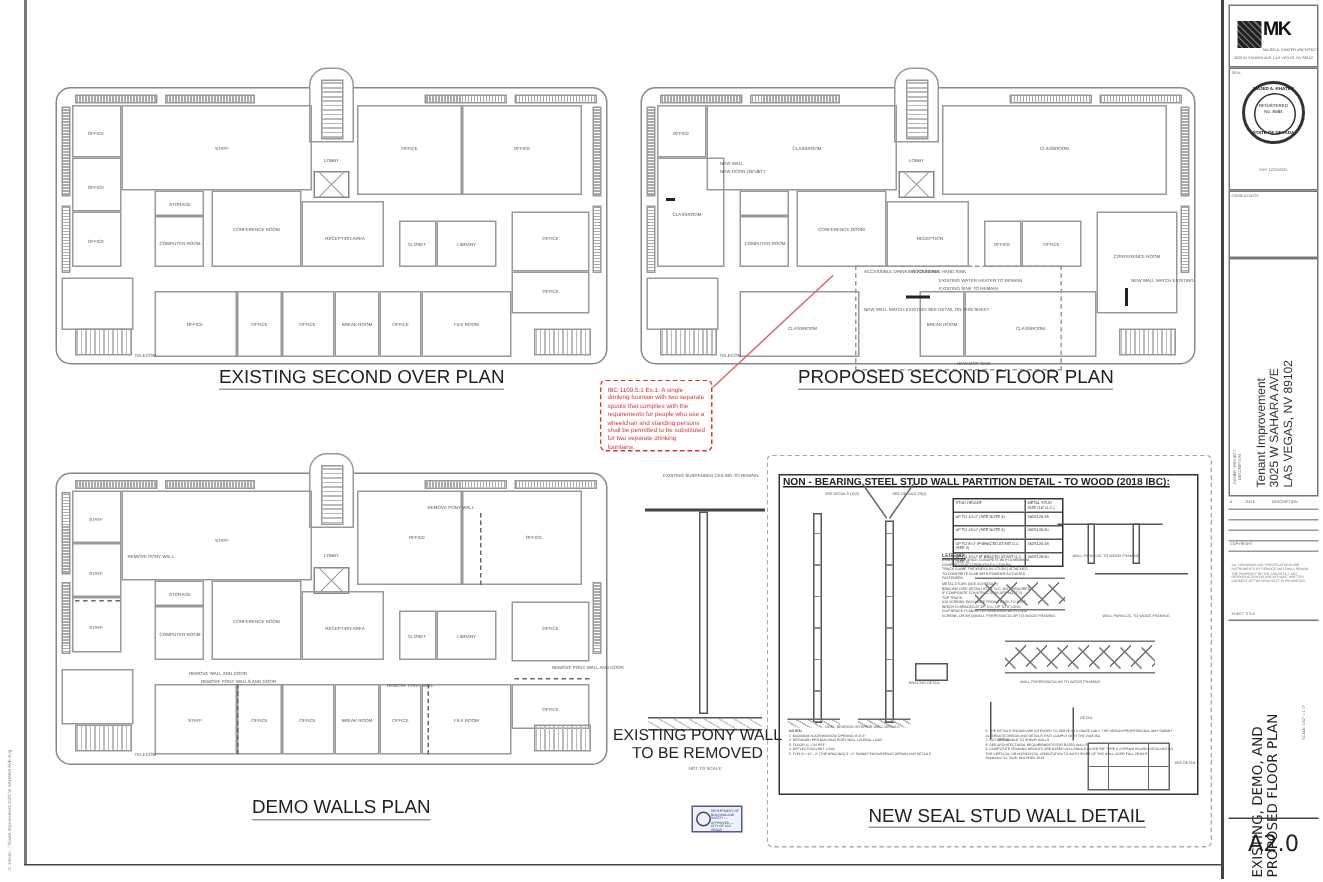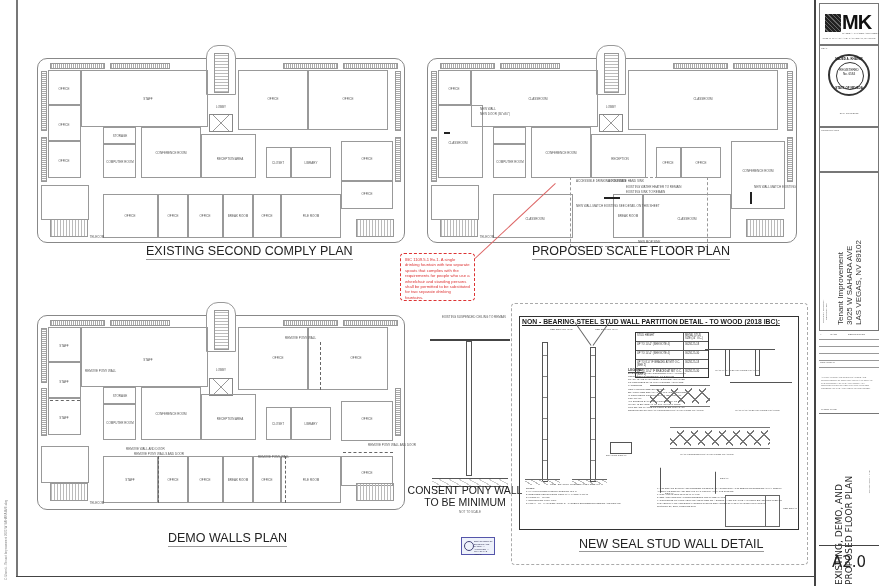--- a/index.html
+++ b/index.html
@@ -6,21 +6,21 @@
   body { width: 882px; height: 588px; position: relative; overflow: hidden; font-family: "Liberation Sans", sans-serif; color: #222; }
   .sheet-left-rule { position: absolute; left: 16px; top: 0; width: 2px; height: 576px; background: #777; }
   .sheet-bottom-rule { position: absolute; left: 16px; top: 576px; width: 800px; height: 1px; background: #444; }
   .side-text { position: absolute; left: 4px; top: 470px; width: 10px; height: 110px; font-size: 3px; color: #888; writing-mode: vertical-rl; transform: rotate(180deg); white-space: nowrap; overflow: hidden; }
 
   
   .title-block { position: absolute; left: 814px; top: 0; width: 66px; height: 586px; border-left: 2px solid #444; border-right: 1px solid #444; background: #fff; }
   .tb-section { position: absolute; left: 3px; width: 60px; border: 1px solid #777; box-sizing: border-box; }
   .logo-box { position: absolute; left: 5px; top: 10px; width: 50px; height: 24px; }
   .logo-mark { position: absolute; left: 0; top: 0; width: 16px; height: 18px; background: repeating-linear-gradient(45deg, #222 0 2px, #666 2px 3px); }
-  .logo-text { position: absolute; left: 17px; top: -3px; font-size: 20px; font-weight: bold; color: #111; letter-spacing: -1px; }
+  .logo-text { position: absolute; left: 17px; top: -3px; font-size: 13px; font-weight: bold; color: #111; letter-spacing: -1px; }
   .logo-sub { position: absolute; left: 17px; top: 18px; font-size: 2.5px; color: #555; white-space: nowrap; }
   .tb-tiny { font-size: 2.5px; color: #666; line-height: 3px; text-align: center; }
   .seal { position: absolute; left: 10px; top: 55px; width: 42px; height: 42px; border: 2px solid #333; border-radius: 50%; box-sizing: border-box; }
   .seal-inner { position: absolute; left: 6px; top: 6px; width: 26px; height: 26px; border: 1px solid #333; border-radius: 50%; }
   .seal-top { position: absolute; left: 0; top: 1px; width: 38px; font-size: 3px; text-align: center; font-weight: bold; }
   .seal-mid { position: absolute; left: 0; top: 12px; width: 38px; font-size: 3px; text-align: center; }
   .seal-no { position: absolute; left: 0; top: 16px; width: 38px; font-size: 3px; text-align: center; }
   .seal-bot { position: absolute; left: 0; top: 30px; width: 38px; font-size: 3px; text-align: center; font-weight: bold; }
   .project-text { position: absolute; left: 20px; top: 175px; width: 30px; height: 150px; writing-mode: vertical-rl; transform: rotate(180deg); font-size: 8px; line-height: 9px; color: #333; white-space: nowrap; }
   .sheet-title { position: absolute; left: 18px; top: 465px; width: 30px; height: 120px; writing-mode: vertical-rl; transform: rotate(180deg); font-size: 9px; line-height: 10px; color: #222; white-space: nowrap; font-family: "DejaVu Sans", sans-serif; }
@@ -135,21 +135,21 @@
   <span class="lbl" style="left:240px;top:102px;">CLOSET</span>
   <span class="lbl" style="left:329px;top:133px;">OFFICE</span>
   <span class="lbl" style="left:92px;top:155px;">OFFICE</span>
   <span class="lbl" style="left:135px;top:155px;">OFFICE</span>
   <span class="lbl" style="left:167px;top:155px;">OFFICE</span>
   <span class="lbl" style="left:229px;top:155px;">OFFICE</span>
   <span class="lbl" style="left:200px;top:155px;">BREAK ROOM</span>
   <span class="lbl" style="left:273px;top:155px;">FILE ROOM</span>
   <span class="lbl" style="left:59px;top:176px;">TELECOM</span>
 </div>
-<div class="plan-title" style="left:146px;top:244px;">EXISTING SECOND COMPLY PLAN</div>
+<div class="plan-title" style="left:146px;top:244px;">EXISTING SECOND OVER PLAN</div>
 
 <div class="plan" style="left:427px;top:58px;width:370px;height:185px;">
   <div class="hatch-h" style="left:12px;top:4px;width:55px;"></div>
   <div class="hatch-h" style="left:72px;top:4px;width:60px;"></div>
   <div class="hatch-h" style="left:245px;top:4px;width:55px;"></div>
   <div class="hatch-h" style="left:305px;top:4px;width:55px;"></div>
   <div class="hatch-v" style="left:3px;top:12px;height:60px;"></div>
   <div class="hatch-v" style="left:3px;top:78px;height:45px;"></div>
   <div class="hatch-v" style="left:359px;top:12px;height:60px;"></div>
   <div class="hatch-v" style="left:359px;top:78px;height:45px;"></div>
@@ -195,21 +195,21 @@
   <span class="lbl" style="left:52px;top:48px;transform:none;">NEW WALL</span>
   <span class="lbl" style="left:52px;top:53px;transform:none;">NEW DOOR (36"x80")</span>
   <span class="lbl" style="left:148px;top:120px;transform:none;">ACCESSIBLE DRINKING FOUNTAIN</span>
   <span class="lbl" style="left:180px;top:120px;transform:none;">ACCESSIBLE HAND SINK</span>
   <span class="lbl" style="left:198px;top:126px;transform:none;">EXISTING WATER HEATER TO REMAIN</span>
   <span class="lbl" style="left:198px;top:131px;transform:none;">EXISTING SINK TO REMAIN</span>
   <span class="lbl" style="left:148px;top:145px;transform:none;">NEW WALL MATCH EXISTING SEE DETAIL ON THIS SHEET</span>
   <span class="lbl" style="left:210px;top:181px;transform:none;">NEW MOP SINK</span>
   <span class="lbl" style="left:326px;top:126px;transform:none;">NEW WALL MATCH EXISTING</span>
 </div>
-<div class="plan-title" style="left:532px;top:244px;">PROPOSED SCALE FLOOR PLAN</div>
+<div class="plan-title" style="left:532px;top:244px;">PROPOSED SECOND FLOOR PLAN</div>
 
 <div class="leader" style="left:475px;top:258px;width:110px;transform:rotate(-43deg);"></div>
 <div class="callout">IBC 1109.5.1 Ex.1. A single drinking fountain with two separate spouts that complies with the requirements for people who use a wheelchair and standing persons shall be permitted to be substituted for two separate drinking fountains.</div>
 
 <div class="plan" style="left:37px;top:315px;width:368px;height:195px;">
   <div class="hatch-h" style="left:12px;top:4px;width:55px;"></div>
   <div class="hatch-h" style="left:72px;top:4px;width:60px;"></div>
   <div class="hatch-h" style="left:245px;top:4px;width:55px;"></div>
   <div class="hatch-h" style="left:305px;top:4px;width:55px;"></div>
   <div class="hatch-v" style="left:3px;top:12px;height:55px;"></div>
@@ -276,22 +276,22 @@
   <span class="lbl" style="left:330px;top:127px;transform:none;">REMOVE PONY WALL AND DOOR</span>
 </div>
 <div class="plan-title" style="left:168px;top:531px;">DEMO WALLS PLAN</div>
 
 <div class="pony">
   <span class="top-note">EXISTING SUSPENDED CEILING TO REMAIN</span>
   <div class="beam"></div>
   <div class="stud"></div>
   <div class="slab"></div>
   <div class="title">
-    <div>CONSENT PONY WALL</div>
-    <div>TO BE MINIMUM</div>
+    <div>EXISTING PONY WALL</div>
+    <div>TO BE REMOVED</div>
   </div>
   <div class="scale">NOT TO SCALE</div>
 </div>
 <div class="stamp">
   <div class="stamp-logo"></div>
   <div class="stamp-txt">DEPARTMENT OF BUILDING AND SAFETY — APPROVED — CITY OF LAS VEGAS</div>
 </div>
 
 <div class="steel-wrap"></div>
 <div class="steel-box">

